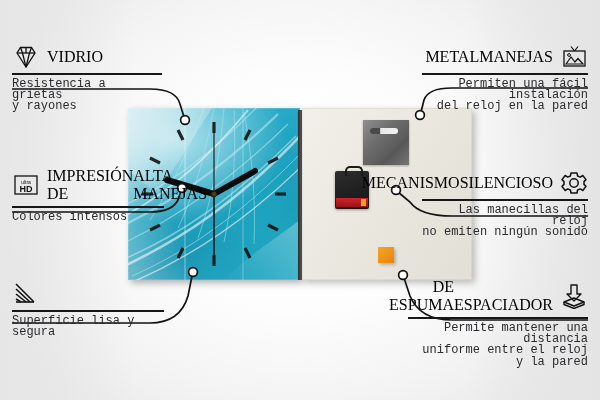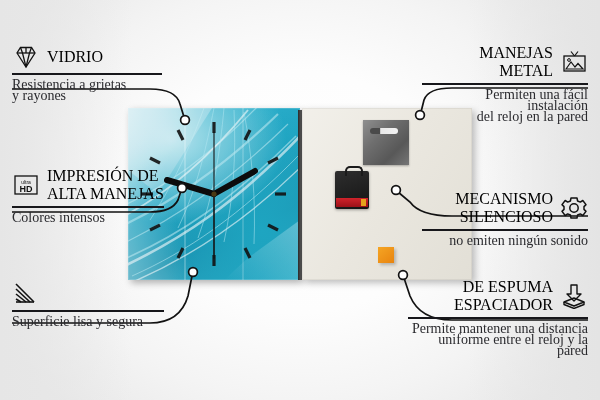--- a/index.html
+++ b/index.html
@@ -73,27 +73,27 @@
     position:absolute;left:76px;top:139px;width:16px;height:16px;
     background:linear-gradient(140deg,#f5a524,#e8840f);
     box-shadow:2px 2px 3px rgba(0,0,0,.22);
   }
   
   .hands{position:absolute;inset:0;}
   
   .lines{position:absolute;inset:0;}
   .feat{position:absolute;}
   .feat .rule{height:1.6px;background:#17171b;margin:3px 0 4px 0;}
-  .feat .sub{font-size:14px;line-height:11.4px;color:#2a2a2e;}
+  .feat .sub{font-size:12px;line-height:11.4px;color:#2a2a2e;font-family:Liberation Mono, monospace;}
   .feat.left{text-align:left;}
   .feat.right{text-align:right;}
   .head{display:flex;align-items:center;gap:7px;}
   .feat.right .head{justify-content:flex-end;}
   .ico{flex:0 0 auto;width:28px;height:26px;display:block;}
-  .tstack{display:flex;flex-direction:column;}
+  .tstack{display:flex;flex-direction:row;}
   .feat.right .tstack{align-items:flex-end;}
 </style>
 </head>
 <body>
 
 <div id="stage">
 
   <div class="product">
 
     <div class="panel clock">
@@ -246,55 +246,56 @@
     </div>
     <div class="rule"></div>
     <div class="sub">
       <div>Superficie lisa y segura</div>
     </div>
   </div>
 
   <div class="feat right" style="right:12px;top:44px;width:166px;">
     <div class="head">
       <div class="tstack">
+        <span>METAL</span>
         <span>MANEJAS</span>
-        <span>METAL</span>
       </div>
       <svg class="ico" viewBox="0 0 28 26">
         <rect x="4" y="7" width="21" height="15" fill="none" stroke="#121212" stroke-width="1.3"></rect>
         <path d="M14.5 7 L11 2.5" fill="none" stroke="#121212" stroke-width="1.2"></path>
         <path d="M14.5 7 L18 2.5" fill="none" stroke="#121212" stroke-width="1.2"></path>
         <path d="M6 20 L11 13 L15 18 L18 14.5 L23 20 Z" fill="none" stroke="#121212" stroke-width="1.2"></path>
         <circle cx="9" cy="11" r="1.4" fill="none" stroke="#121212" stroke-width="1"></circle>
       </svg>
     </div>
     <div class="rule"></div>
     <div class="sub">
       <div>Permiten una fácil instalación</div>
       <div>del reloj en la pared</div>
     </div>
   </div>
 
-  <div class="feat right" style="right:12px;top:170px;width:166px;margin-top:20px;">
+  <div class="feat right" style="right:12px;top:170px;width:166px;">
     <div class="head">
       <div class="tstack">
         <span>MECANISMO</span>
         <span>SILENCIOSO</span>
       </div>
       <svg class="ico" viewBox="0 0 28 26">
         <g fill="none" stroke="#121212" stroke-width="1.5" stroke-linejoin="round">
           <path d="M11 3 H17 L17.6 6 L20.3 7.1 L22.8 5.5 L26 9.6 L24 11.6 L24 14.4 L26 16.4
                    L22.8 20.5 L20.3 18.9 L17.6 20 L17 23 H11 L10.4 20 L7.7 18.9 L5.2 20.5
                    L2 16.4 L4 14.4 L4 11.6 L2 9.6 L5.2 5.5 L7.7 7.1 L10.4 6 Z"></path>
           <circle cx="14" cy="13" r="4.2"></circle>
         </g>
       </svg>
     </div>
     <div class="rule"></div>
     <div class="sub">
+      <div>Las manecillas del reloj</div>
       <div>no emiten ningún sonido</div>
     </div>
   </div>
 
   <div class="feat right" style="right:12px;top:278px;width:180px;">
     <div class="head">
       <div class="tstack">
         <span>DE ESPUMA</span>
         <span>ESPACIADOR</span>
       </div>

